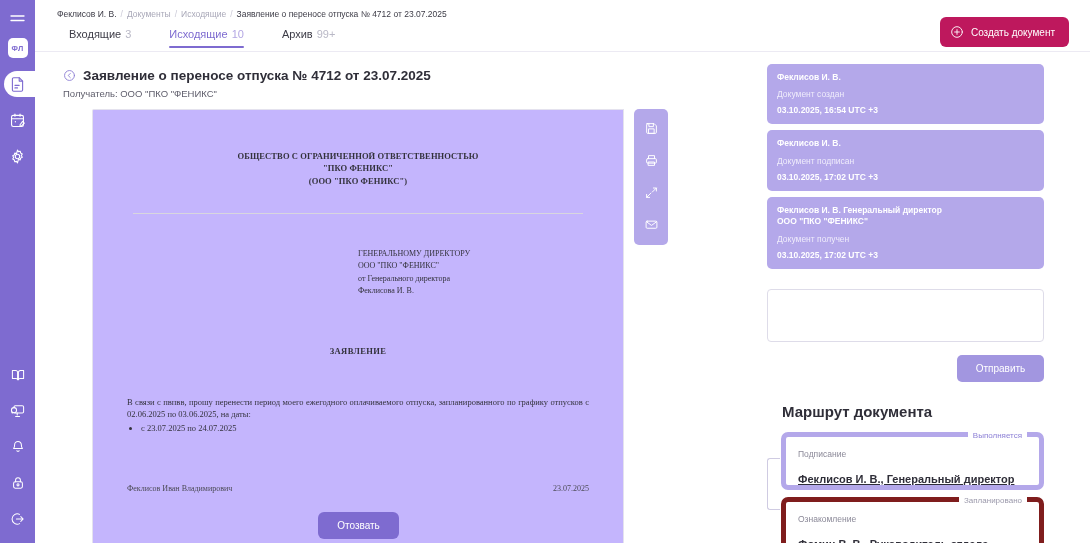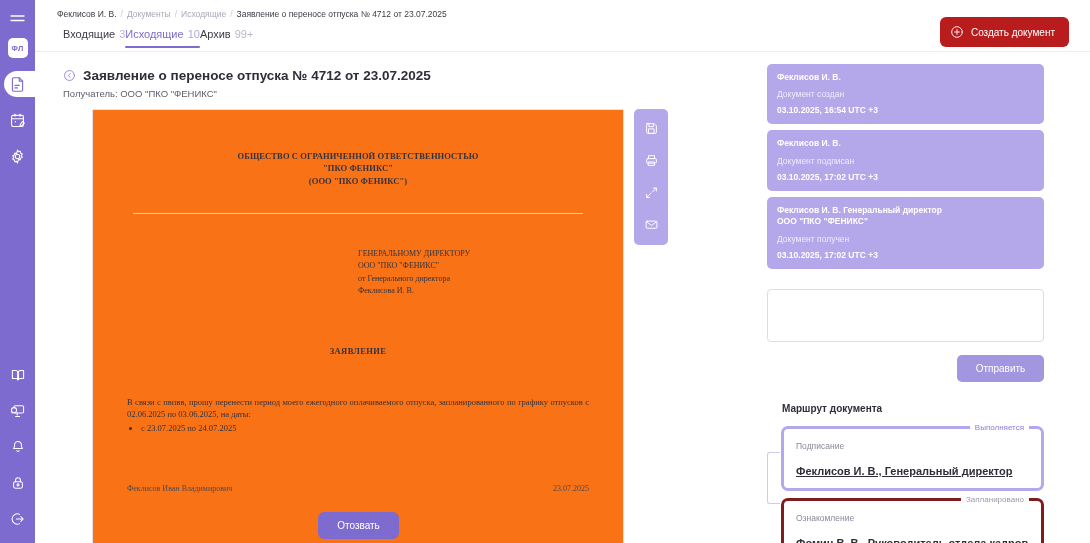--- a/index.html
+++ b/index.html
@@ -53,60 +53,60 @@
 
   .breadcrumb {
     position: absolute; left: 22px; top: 9px;
     font-size: 8.5px; color: #3c3b46; white-space: nowrap;
     display: flex; align-items: center; gap: 4px;
   }
   .bc-muted { color: #a9a8b8; }
   .bc-sep { color: #c9c8d6; }
 
   .tabs {
-    position: absolute; left: 28px; top: 28px;
-    display: flex; align-items: flex-end; 
+    position: absolute; left: 34px; top: 28px;
+    display: flex; align-items: flex-end; gap: 38px;
   }
   .tab { font-size: 11px; color: #3c3b46; padding-bottom: 8px;
          position: relative; white-space: nowrap; }
   .tab .cnt { color: #b9b8c6; margin-left: 4px; font-size: 11px; }
   .tab.active { color: #7e6bd0; }
   .tab.active .cnt { color: #b3a6e3; }
   .tab.active::after {
     content: ""; position: absolute; left: 0; right: 0; bottom: 0;
     height: 2px; background: #7e6bd0; border-radius: 2px;
   }
   .header-rule {
     position: absolute; left: 0; right: 0; top: 51px; height: 1px;
     background: #eceaf3;
   }
 
   .create-btn {
     position: absolute; right: 21px; top: 17px;
     height: 30px; padding: 0 14px 0 10px;
-    background: #b91c1c; color: #fff; border: none; border-radius: 6px;
+    background: #be185d; color: #fff; border: none; border-radius: 6px;
     font-size: 10px; font-family: inherit;
     display: flex; align-items: center; gap: 7px; cursor: pointer;
   }
   .create-btn svg { display: block; }
 
   
   .doc-title-wrap { position: absolute; left: 28px; top: 68px; }
   .doc-title {
     display: flex; align-items: center; gap: 7px;
     font-size: 13.5px; font-weight: 700; color: #2f2e38; white-space: nowrap;
   }
   .back-icon { color: #8d7fd4; display: flex; }
   .doc-recipient { margin-top: 5px; font-size: 9.5px; color: #5e5d6b; }
 
   .doc-panel {
     position: absolute; left: 57px; top: 109px;
     width: 532px; height: 434px;
     border: 1px solid #e4e2ee; border-top-left-radius: 2px;
-    border-bottom: none; background: #f97316; overflow: hidden;
+    border-bottom: none; background: #c4b5fd; overflow: hidden;
   }
   .page {
     position: relative; width: 100%; height: 100%;
     padding: 40px 34px 0 34px;
     font-family: "Liberation Serif", serif; color: #33323c;
   }
   .org-block { text-align: center; font-size: 8.5px; font-weight: 700;
                line-height: 1.45; letter-spacing: .1px; }
   .org-rule { margin: 26px 6px 0 6px; height: 1px; background: #d8d6de; }
   .addressee { margin-top: 34px; margin-left: 50%; font-size: 8px;
@@ -154,29 +154,29 @@
     background: #fff; resize: none; outline: none;
     font-family: inherit; font-size: 10px; color: #33323c; padding: 7px 8px;
   }
   .send-row { display: flex; justify-content: flex-end; margin-top: 9px; }
   .send-btn {
     width: 87px; height: 27px; background: #a296e0; color: #fff;
     border: none; border-radius: 5px; font-size: 10px;
     font-family: inherit; cursor: pointer;
   }
 
-  .route-title { margin-top: 21px; font-size: 10px; font-weight: 700; color: #2f2e38; padding-left: 15px; }
+  .route-title { margin-top: 21px; font-size: 15px; font-weight: 700; color: #2f2e38; padding-left: 15px; }
   .route-wrap { position: relative; margin-top: 12px; padding-left: 14px; }
   .route-bracket {
     position: absolute; left: 0px; top: 26px; width: 13px; height: 52px;
     border: 1px solid #cfcbe2; border-right: none; border-radius: 3px 0 0 3px;
   }
   .route-step {
-    position: relative; border: 3px solid #7f1d1d; border-radius: 7px;
-    padding: 12px 12px 11px 12px; margin-bottom: 7px; background: #fff;
+    position: relative; border: 5px solid #7f1d1d; border-radius: 7px;
+    padding: 12px 12px 0 12px; margin-bottom: 7px; background: #fff;
   }
   .route-step.current { border-color: #b4a8ea; }
   .route-status {
     position: absolute; right: 12px; top: -6px;
     background: #fff; padding: 0 5px; font-size: 8px; color: #9b99ab;
   }
   .route-step.current .route-status { color: #8d80d6; }
   .route-kind { font-size: 8.5px; color: #8b8998; }
   .route-person { font-size: 11px; font-weight: 700; color: #2f2e38; margin-top: 14px; text-decoration: underline; }
 </style>

